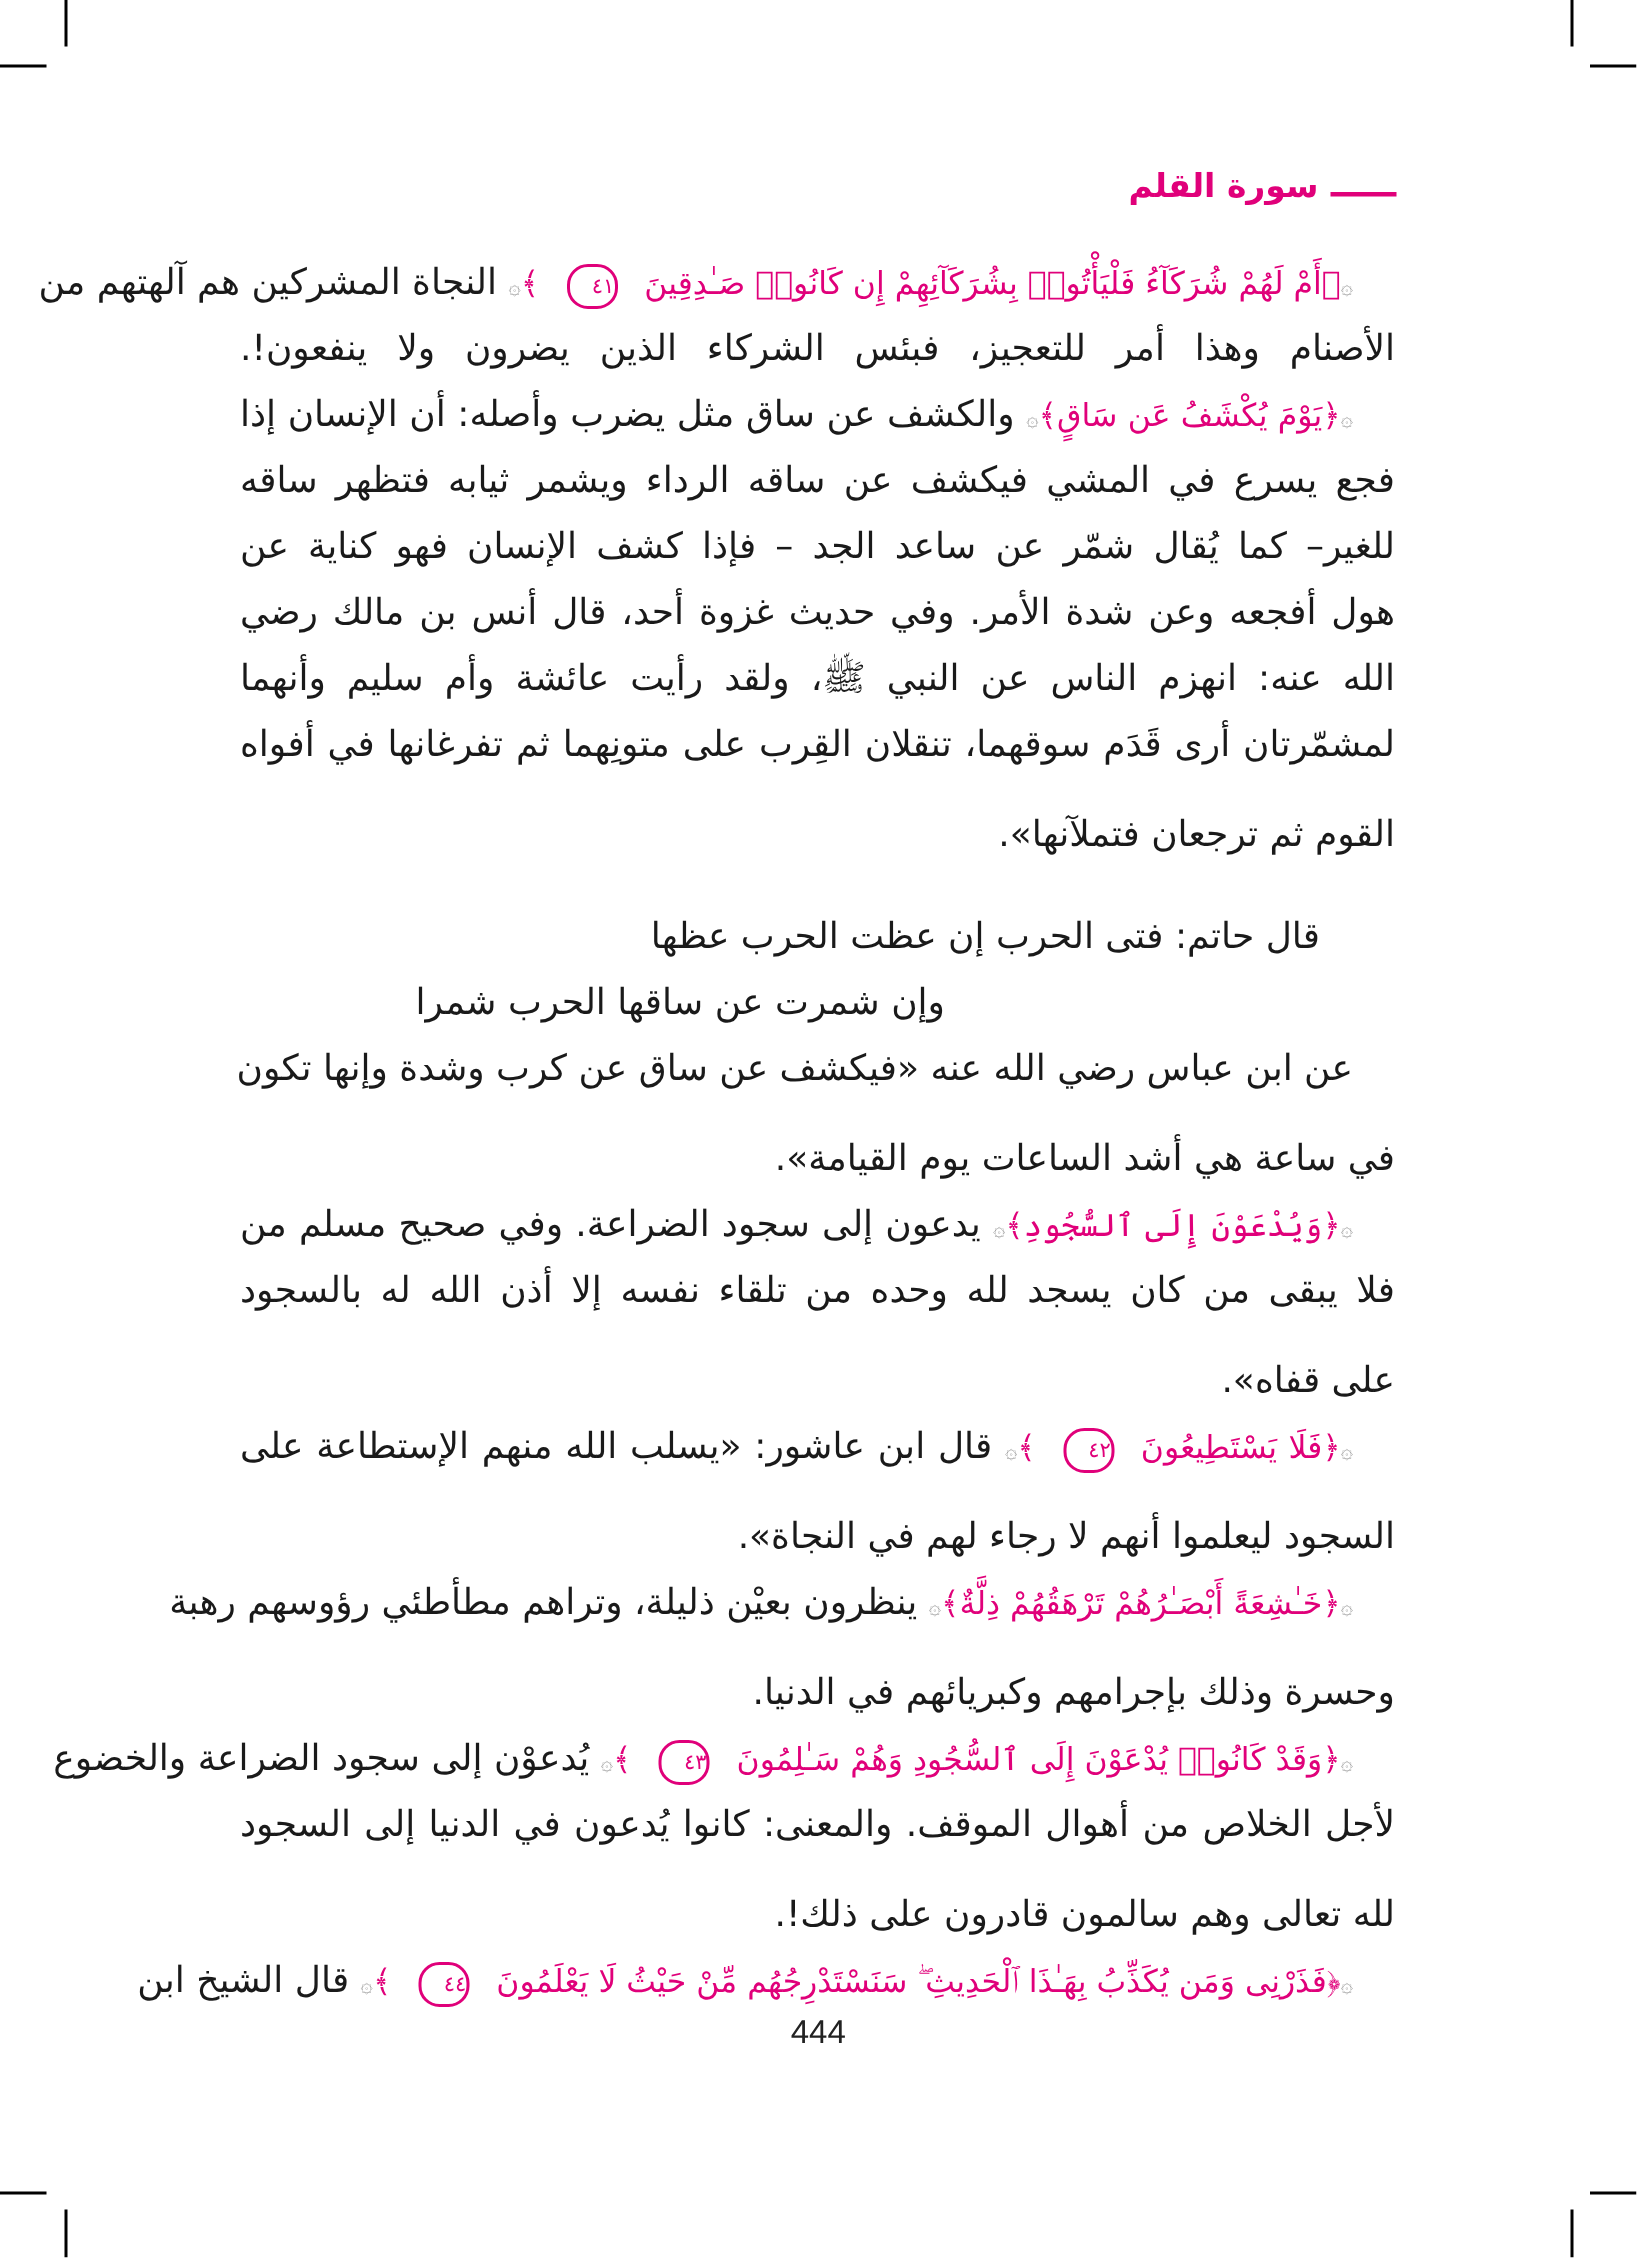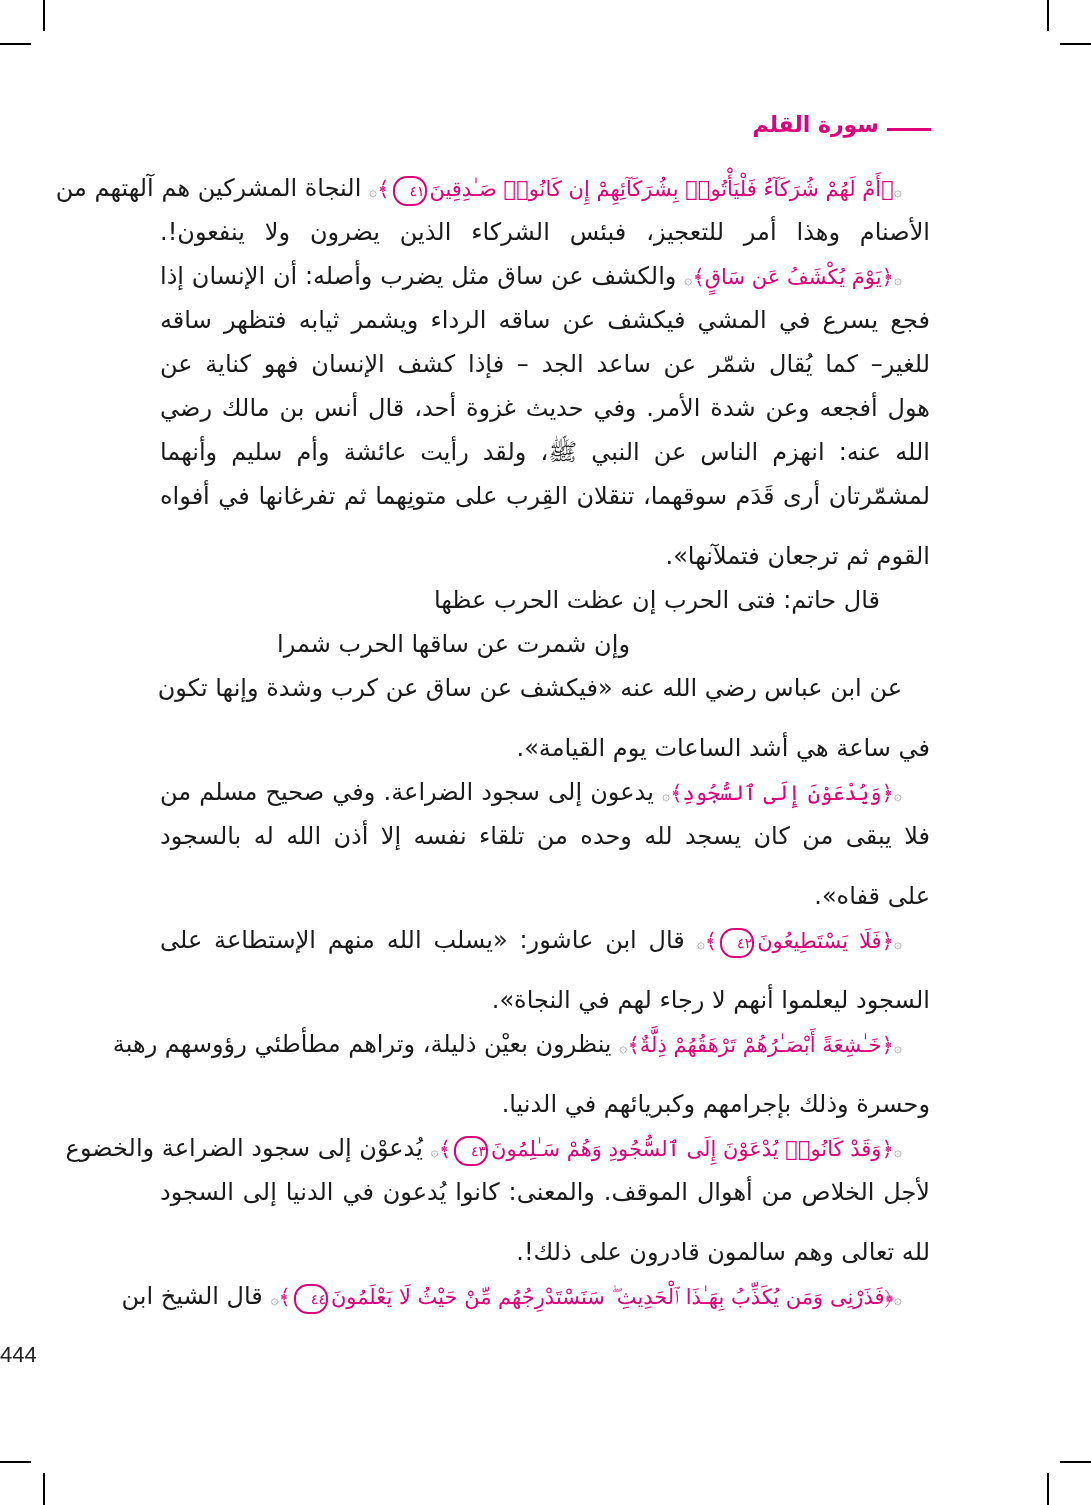--- a/index.html
+++ b/index.html
@@ -8,28 +8,28 @@
     .crop { position: absolute; background: #000; }
     .header { position: absolute; top: 112px; right: 160px; display: flex; align-items: center;
               direction: rtl; gap: 8px; color: #e0007a; }
     .header .rule { width: 44px; height: 3px; background: #e0007a; margin-top: 10px; }
     .header .title { font-size: 22px; font-weight: bold; }
     .body { position: absolute; top: 166px; left: 160px; width: 770px; direction: rtl;
             font-size: 24px; line-height: 44px; text-align: justify; }
     .line { display: block; height: 44px; white-space: nowrap; text-align-last: justify; }
     .line.last { text-align-last: right; margin-top: 16px; }
     .line.indent { padding-right: 28px; }
-    .line.verse1 { padding-right: 50px; text-align-last: right; }
+    .line.verse1 { padding-right: 50px; text-align-last: right; margin-top: 24px; }
     .line.verse2 { padding-right: 300px; text-align-last: right; }
     .q { color: #e0007a; font-family: "DejaVu Serif", serif; font-size: 21px; }
     .orn { color: #9a9a9a; font-size: 14px; }
     .ayah { display: inline-block; min-width: 30px; height: 26px; line-height: 26px; 
             border: 2px solid #e0007a; border-radius: 14px; font-size: 14px; color: #e0007a;
-            margin: 0 3px; vertical-align: middle; }
-    .pagenum { position: absolute; top: 1342px; left: 0; width: 1091px; text-align: left;
+            margin: 0 18px; vertical-align: middle; }
+    .pagenum { position: absolute; top: 1342px; left: 0; width: 1091px; text-align: center;
                font-family: "Liberation Sans", sans-serif; font-size: 22px; color: #222; }
   </style>
 </head>
 <body>
 
 <div class="crop" style="left:43px;top:0;width:2px;height:31px;"></div>
 <div class="crop" style="left:0;top:43px;width:31px;height:2px;"></div>
 <div class="crop" style="left:1047px;top:0;width:2px;height:31px;"></div>
 <div class="crop" style="left:1060px;top:43px;width:31px;height:2px;"></div>
 <div class="crop" style="left:0;top:1461px;width:31px;height:2px;"></div>

